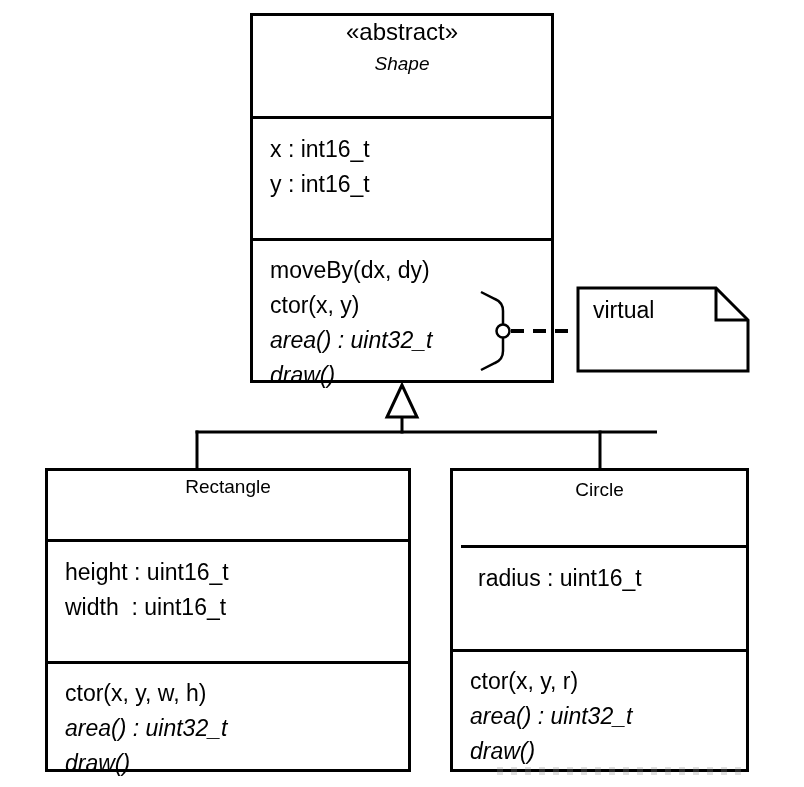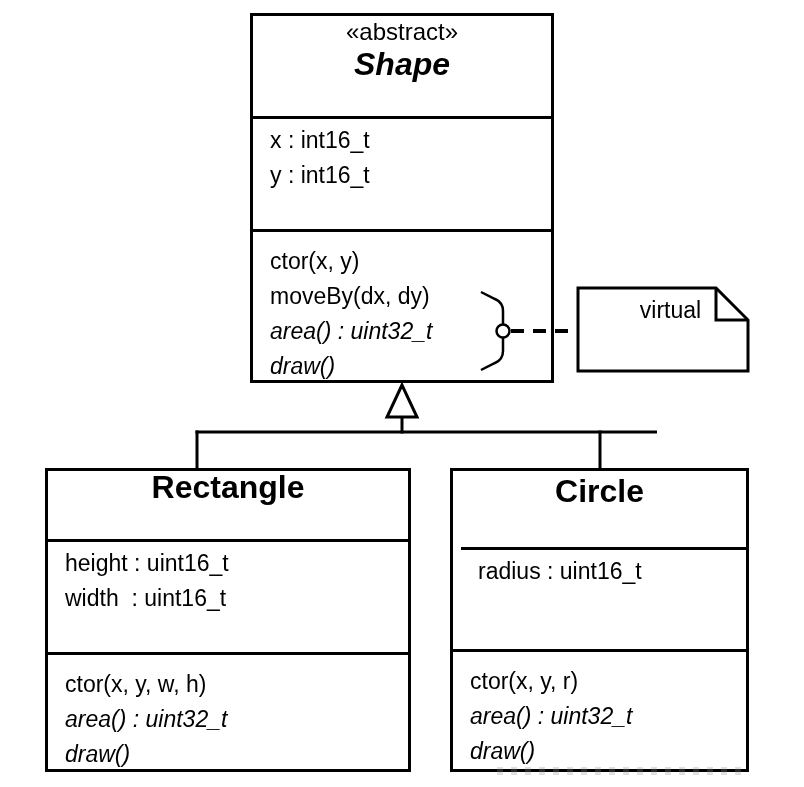--- a/index.html
+++ b/index.html
@@ -11,44 +11,44 @@
   }
   .svg-layer { position:absolute; left:0; top:0; z-index:5; pointer-events:none; }
   .class-box {
     position:absolute; z-index:2; background:#ffffff;
     border:3px solid #000; display:flex; flex-direction:column;gap:36px;
   }
   .compartment { border-top:3px solid #000; }
   .compartment:first-child { border-top:none; }
   .title-comp { display:flex; flex-direction:column; justify-content:center; align-items:center; }
   .stereotype { font-size:24px; line-height:32px; }
-  .class-name { font-size:32px; font-weight:700; line-height:32px; }
+  .class-name { font-size:19px; font-weight:400; line-height:32px; }
   .abstract-name { font-style:italic; }
-  .attrs-comp { padding:4px 4px 0 17px; }
+  .attrs-comp { padding:13px 4px 0 17px; }
   .methods-comp { flex:1; padding:12px 4px 0 17px; }
   .text-line { font-size:23px; line-height:35px; white-space:pre; }
   .abstract { font-style:italic; }
   
   .box-shape { left:250px; top:13px; width:304px; height:370px; }
   .box-shape .title-comp { height:89px; }
   .box-shape .attrs-comp { height:103px; }
   
   .box-rectangle { left:45px; top:468px; width:366px; height:304px; }
   .box-rectangle .title-comp { height:62px; }
   .box-rectangle .attrs-comp { height:100px; }
   
   .box-circle { left:450px; top:468px; width:299px; height:304px; }
   .box-circle .title-comp { height:62px; }
   .box-circle .attrs-comp { height:100px;margin-left:8px; }
   
   .note-text {
     position:absolute; left:578px; top:294px; width:170px; z-index:6;
     padding-left:15px;
   }
-  .note-text .text-line { line-height:33px;text-align:center; }
+  .note-text .text-line { line-height:33px; }
   .watermark {
     position:absolute; left:497px; top:767px; width:252px; height:8px; z-index:7;
     background:repeating-linear-gradient(90deg, rgba(140,140,140,.55) 0 6px, rgba(140,140,140,0) 6px 14px);
     opacity:.5;
   }
 </style>
 </head>
 <body>
 
 <div class="canvas">
@@ -74,22 +74,22 @@
   <div class="class-box box-shape">
     <div class="compartment title-comp">
       <div class="stereotype">«abstract»</div>
       <div class="class-name abstract-name">Shape</div>
     </div>
     <div class="compartment attrs-comp">
       <div class="text-line">x : int16_t</div>
       <div class="text-line">y : int16_t</div>
     </div>
     <div class="compartment methods-comp">
+      <div class="text-line">moveBy(dx, dy)</div>
       <div class="text-line">ctor(x, y)</div>
-      <div class="text-line">moveBy(dx, dy)</div>
       <div class="text-line abstract">area() : uint32_t</div>
       <div class="text-line abstract">draw()</div>
     </div>
   </div>
 
   <div class="note-text">
     <div class="text-line">virtual</div>
   </div>
 
   <div class="class-box box-rectangle">

